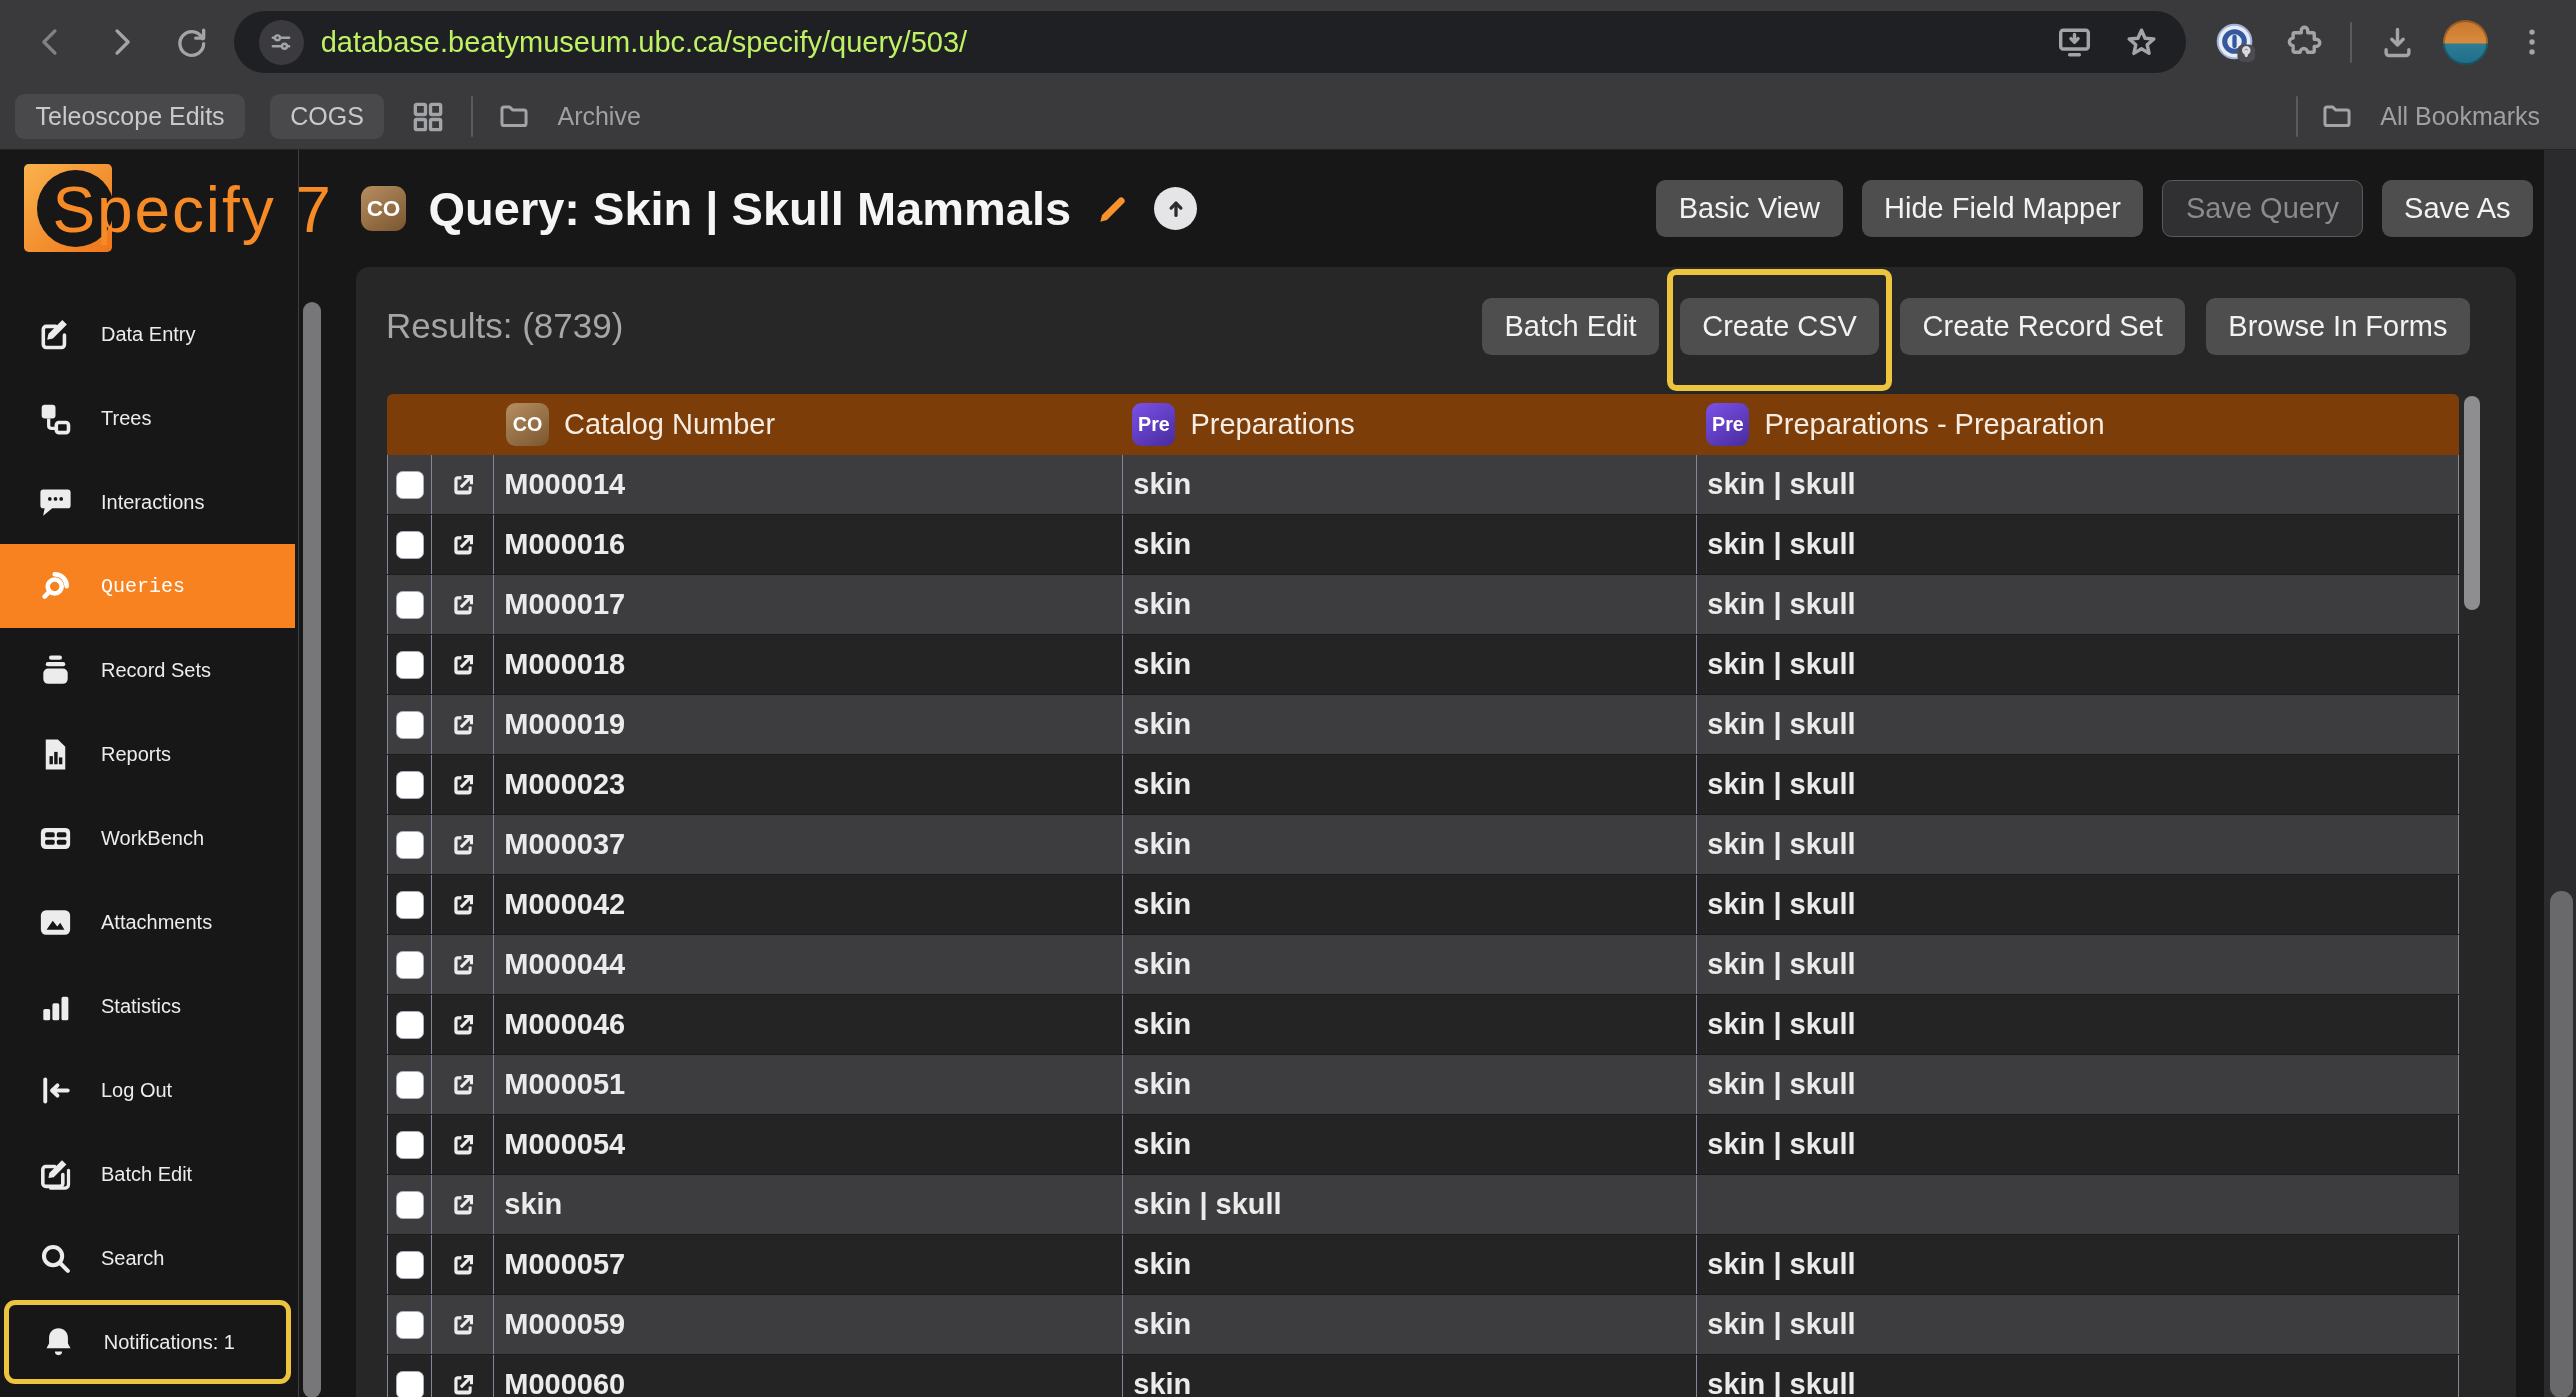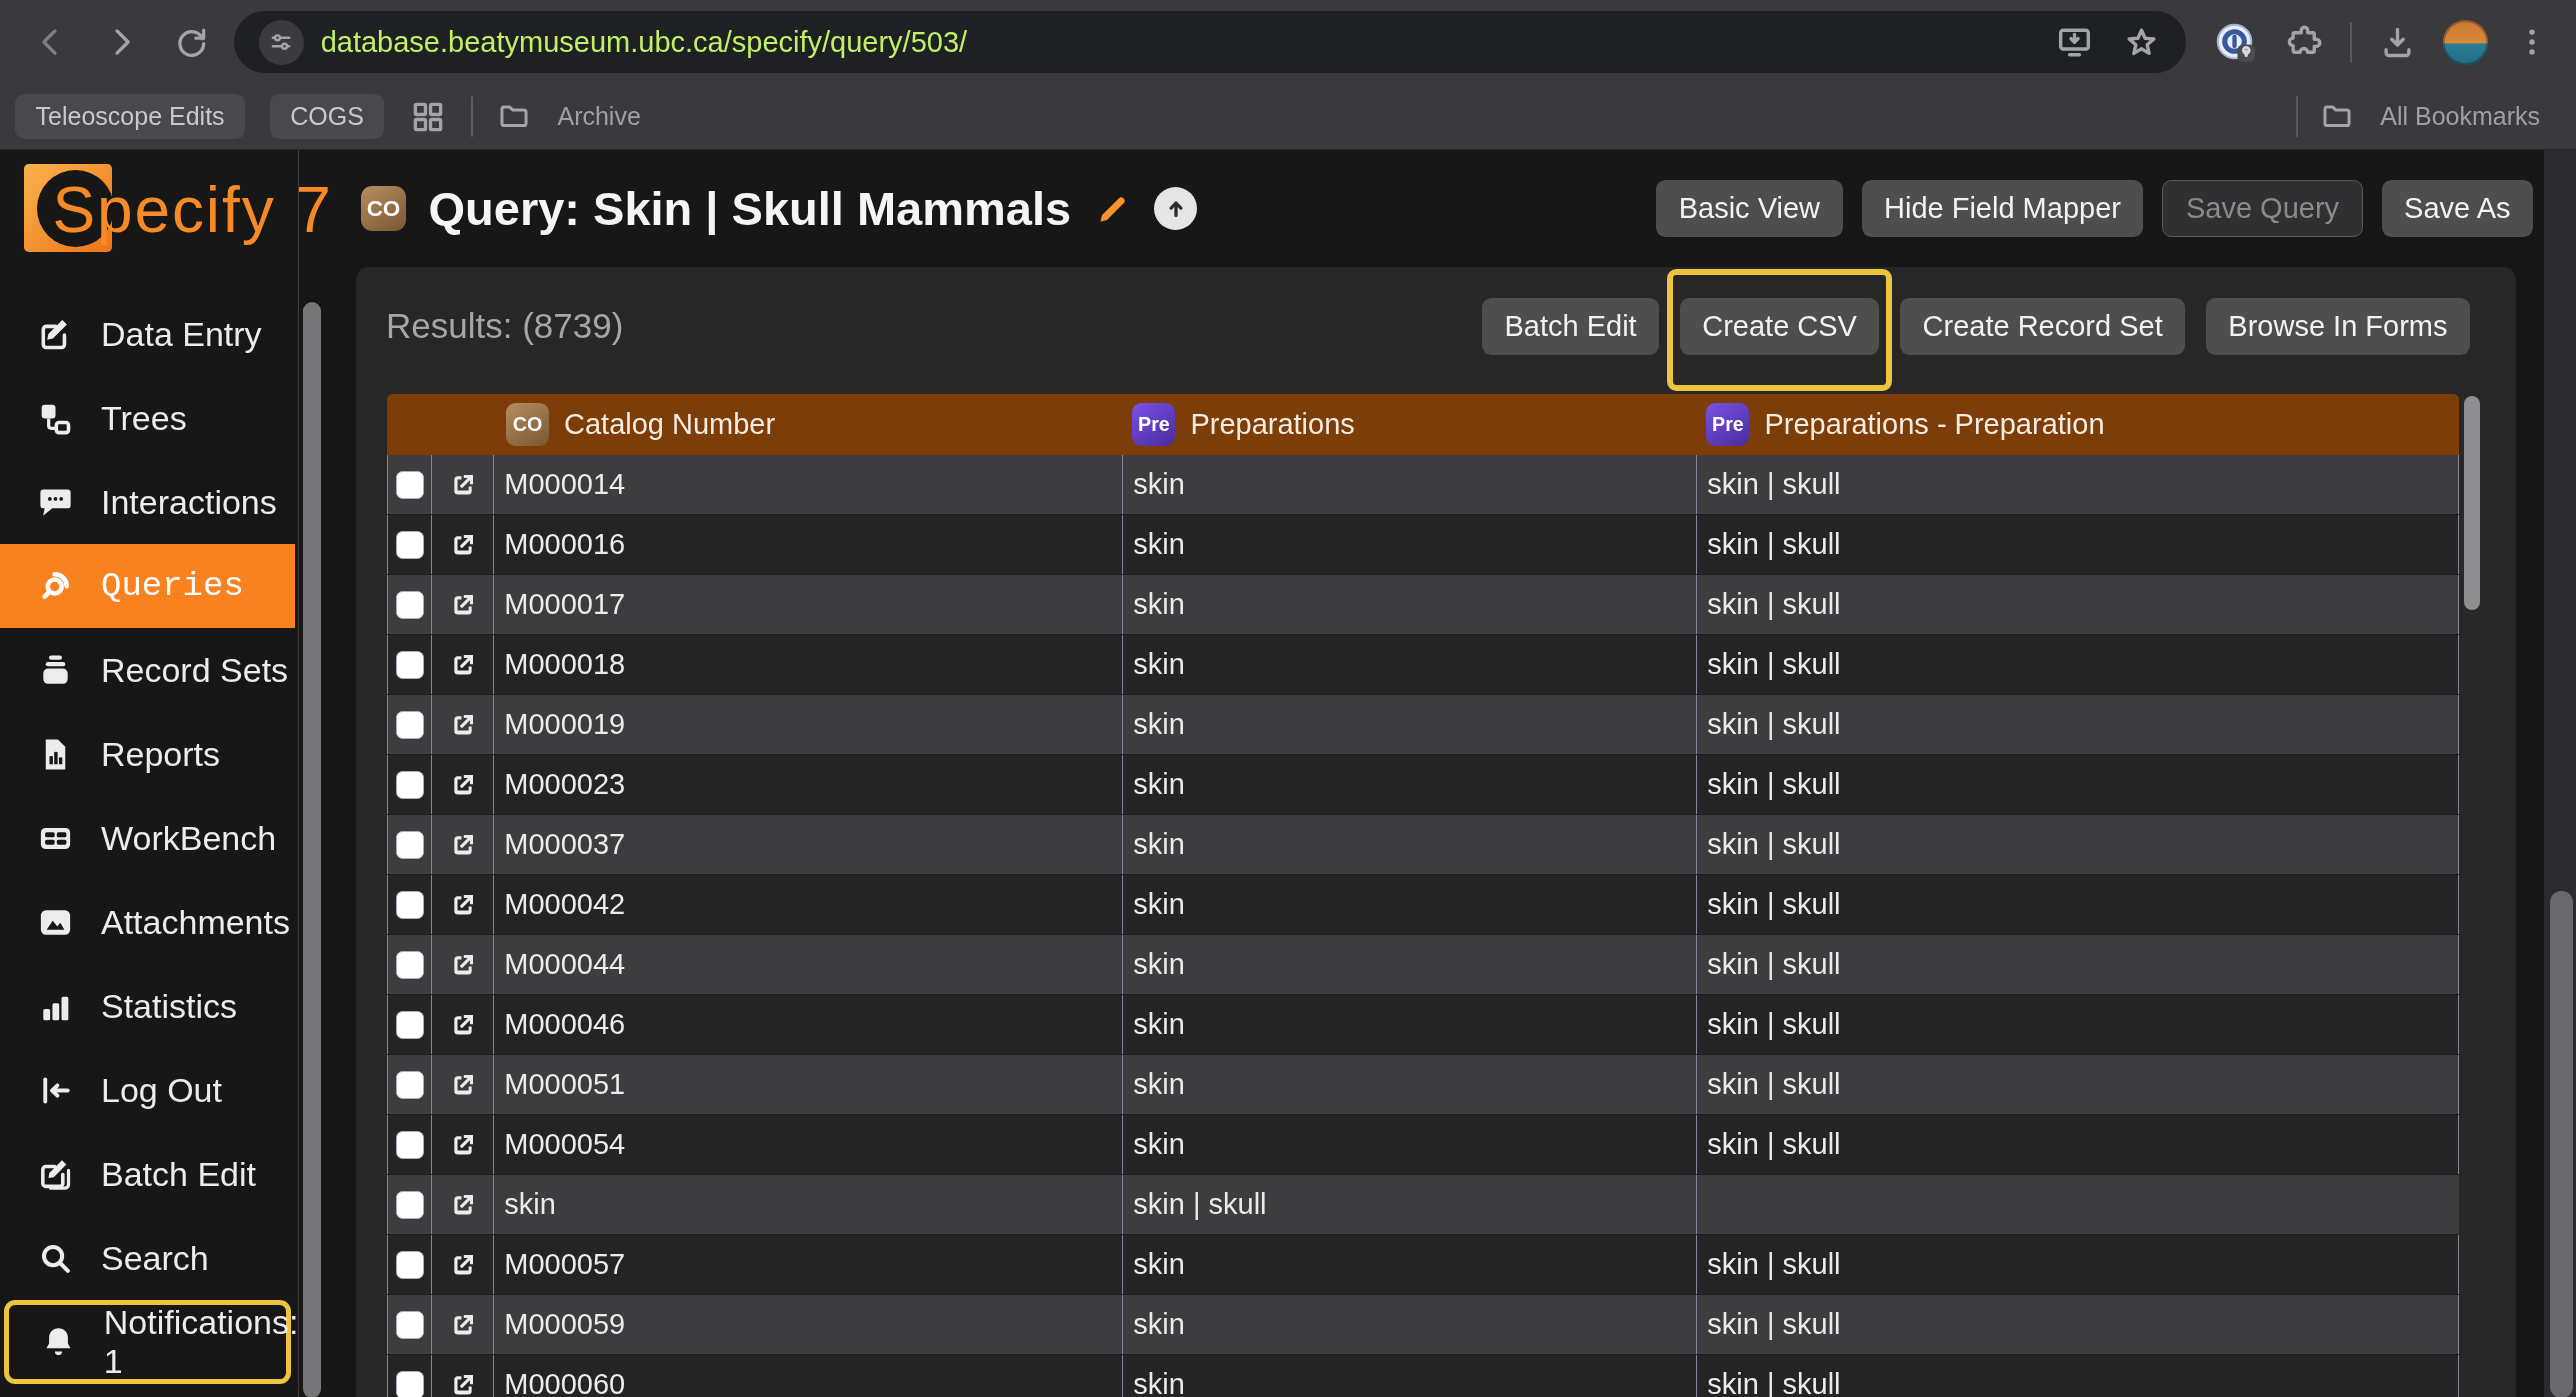--- a/index.html
+++ b/index.html
@@ -44,21 +44,21 @@
   
   .sidebar{position:absolute; left:0; top:0; width:325px; height:1248px;}
   .logo{position:absolute; left:24.4px; top:14px; width:281px; height:90px; cursor:pointer;}
   .logo-square{position:absolute; left:0; top:0; width:88px; height:88px; border-radius:4.7px;
                background:linear-gradient(135deg,#f9b24d 0%,#ee7518 100%);}
   .logo-circle{position:absolute; left:13px; top:5.6px; width:77px; height:77px; border-radius:50%; background:#171717;}
   .logo-text{position:absolute; left:28px; top:9.4px; font-size:64px; font-weight:200; color:#f68a27;
              letter-spacing:1.9px; white-space:nowrap;}
   .nav{position:absolute; left:0; top:142px; width:295px;}
   .nav-item{height:84px; display:flex; align-items:center; gap:26px; padding-left:36px;
-            color:var(--navtext); font-size:34px; cursor:pointer;}
+            color:var(--navtext); font-size:20px; cursor:pointer;}
   .nav-item.active{background:var(--orange); color:#ffffff;font-family:Liberation Mono, monospace;}
   .nav-item.highlighted{border:5.6px solid var(--yellow); border-radius:11.3px; margin:0 3.8px; padding-left:30px;}
   .nav-icon{width:39px; height:39px; flex:0 0 39px;}
   .sb-track{position:absolute; left:298px; top:0; width:0.9px; height:1248px; background:#3f3f42;}
   .sb-thumb{position:absolute; left:303px; top:152px; width:18px; height:1096px; background:#77777a; border-radius:9.4px;}
 
   
   .main{position:absolute; left:295px; top:0; right:0; bottom:0;}
   .qheader{position:absolute; left:0; top:0; right:0; height:117px;}
   .qh-left{position:absolute; left:66px; top:0; height:117px; display:flex; align-items:center; gap:22.5px;}
@@ -86,21 +86,21 @@
   .qtable{position:absolute; left:31px; top:127px; width:2072px;}
   .thead{display:grid; grid-template-columns:736px 574px 762px; background:var(--thead);
          height:61px; border-radius:5.6px 5.6px 0 0;}
   .th{display:flex; align-items:center; gap:15px; color:#f6ece2; font-size:29px; font-weight:500; padding-left:9.4px;}
   .th:first-child{padding-left:119px;}
   .badge{width:43px;height:43px;border-radius:9.4px;display:flex;align-items:center;justify-content:center;
          color:#fff;font-weight:700;}
   .badge.co{background:linear-gradient(145deg,#b68e60,#7a5630); font-size:19.7px;}
   .badge.pre{background:linear-gradient(145deg,#7b51e8,#482b9d); font-size:19.7px;}
   .tbody > div{display:grid; grid-template-columns:45px 62px 629px 574px 762px; height:60px;
-               border-bottom:1.9px solid #1d1d1d;}
+               border-bottom:1.9px solid #1d1d1d;font-weight:bold;}
   .tbody > div:nth-of-type(odd){background:var(--rowlight);}
   .tbody > div:nth-of-type(even){background:var(--rowdark);}
   .cell{display:flex; align-items:center; color:#ebebeb; font-size:29px;
         border-right:0.9px solid var(--cellborder); padding-left:10.3px; overflow:hidden; white-space:nowrap;}
   .cell.c-check{border-left:0.9px solid var(--cellborder); justify-content:center; padding-left:0;}
   .cell.c-link{justify-content:center; padding-left:0;}
   .checkbox{width:28px;height:28px;border-radius:6.6px;background:#ffffff;border:1.9px solid #a9afbe;cursor:pointer;}
   .tbl-thumb{position:absolute; left:2108px; top:129px; width:16px; height:214px; background:#8e8e90; border-radius:8.4px;}
 
   

